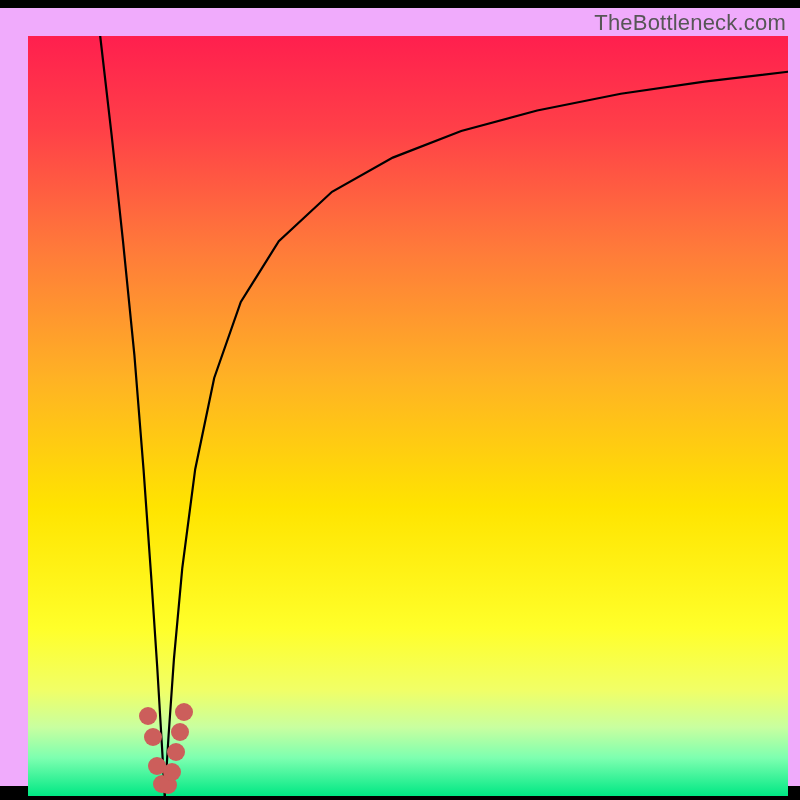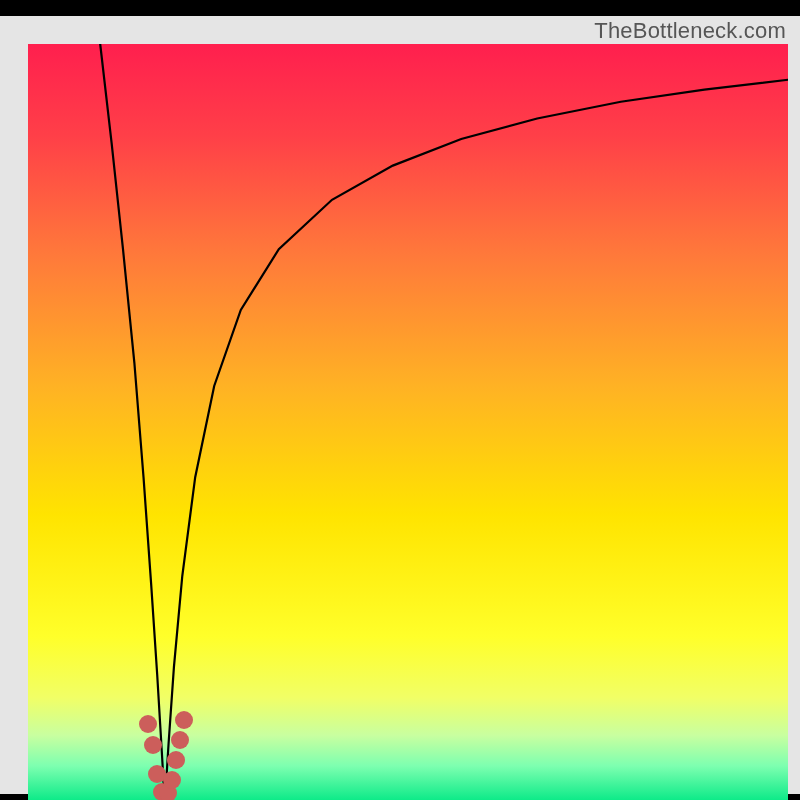--- a/index.html
+++ b/index.html
@@ -5,23 +5,23 @@
   html, body {
     margin: 0;
     padding: 0;
     width: 800px;
     height: 800px;
     overflow: hidden;
     background: #000;
   }
   .frame {
     position: absolute;
-    left: 0; top: 16px;
+    left: 0; top: 8px;
     width: 800px; height: 778px;
-    background: #e5e5e5;
+    background: #f0abfc;
   }
   .plot-area {
     position: absolute;
     left: 28px;
     top: 28px;
     width: 760px;
     height: 760px;
     overflow: hidden;
   }
   .gradient {

